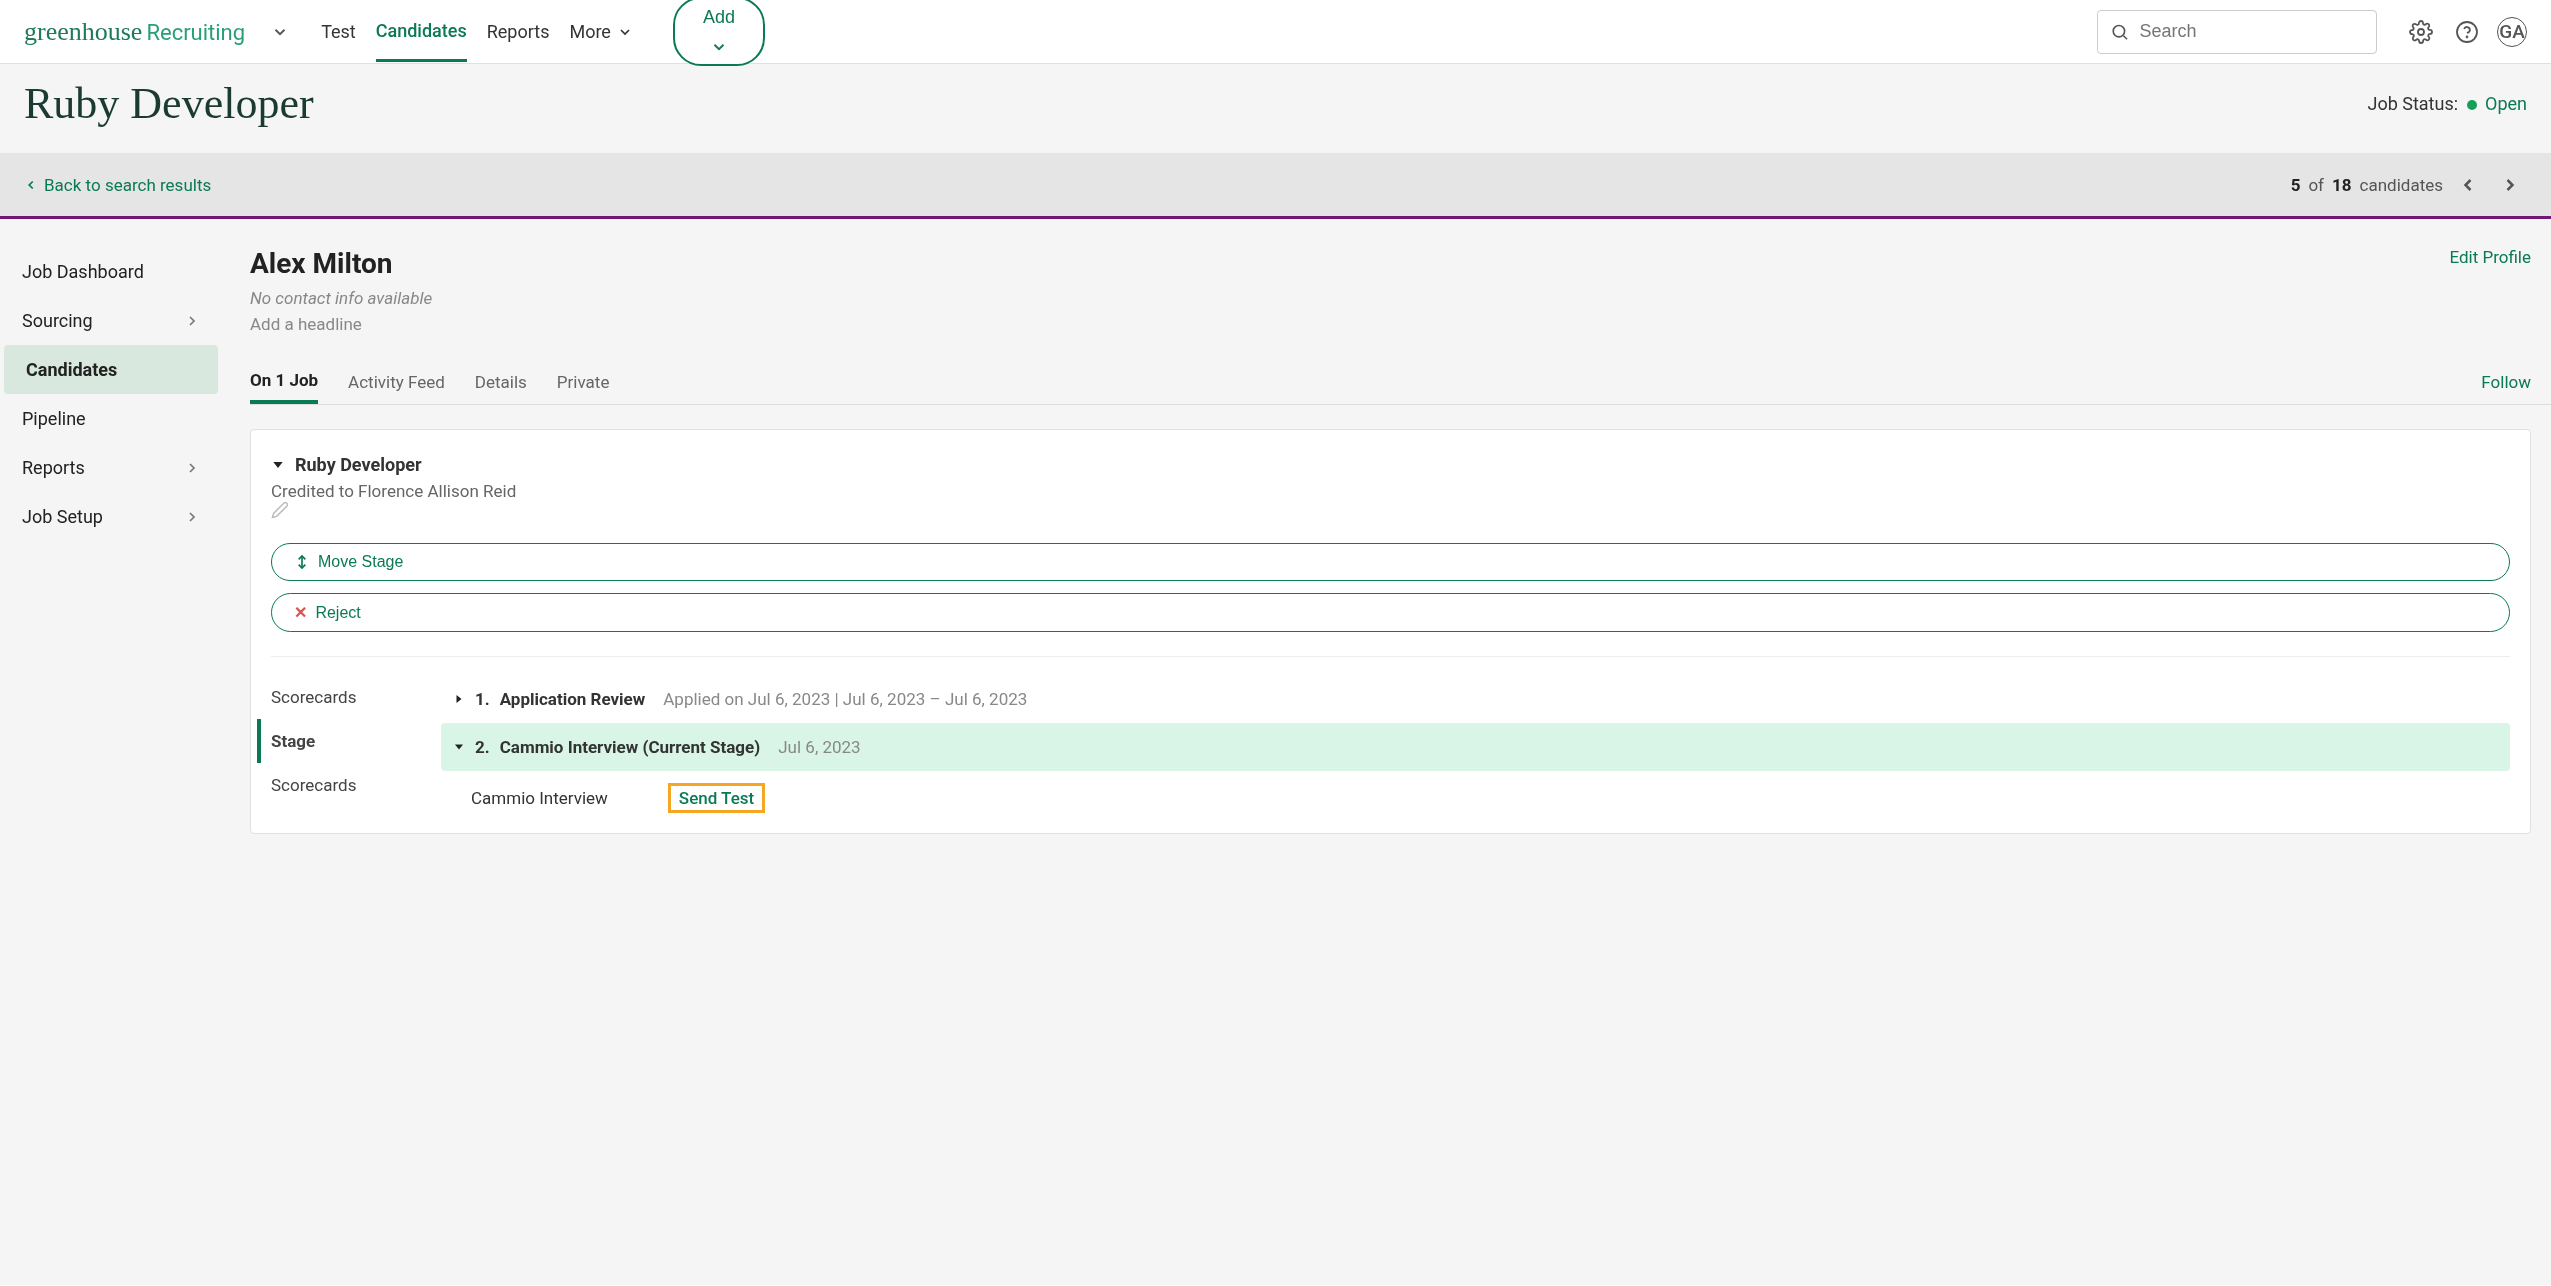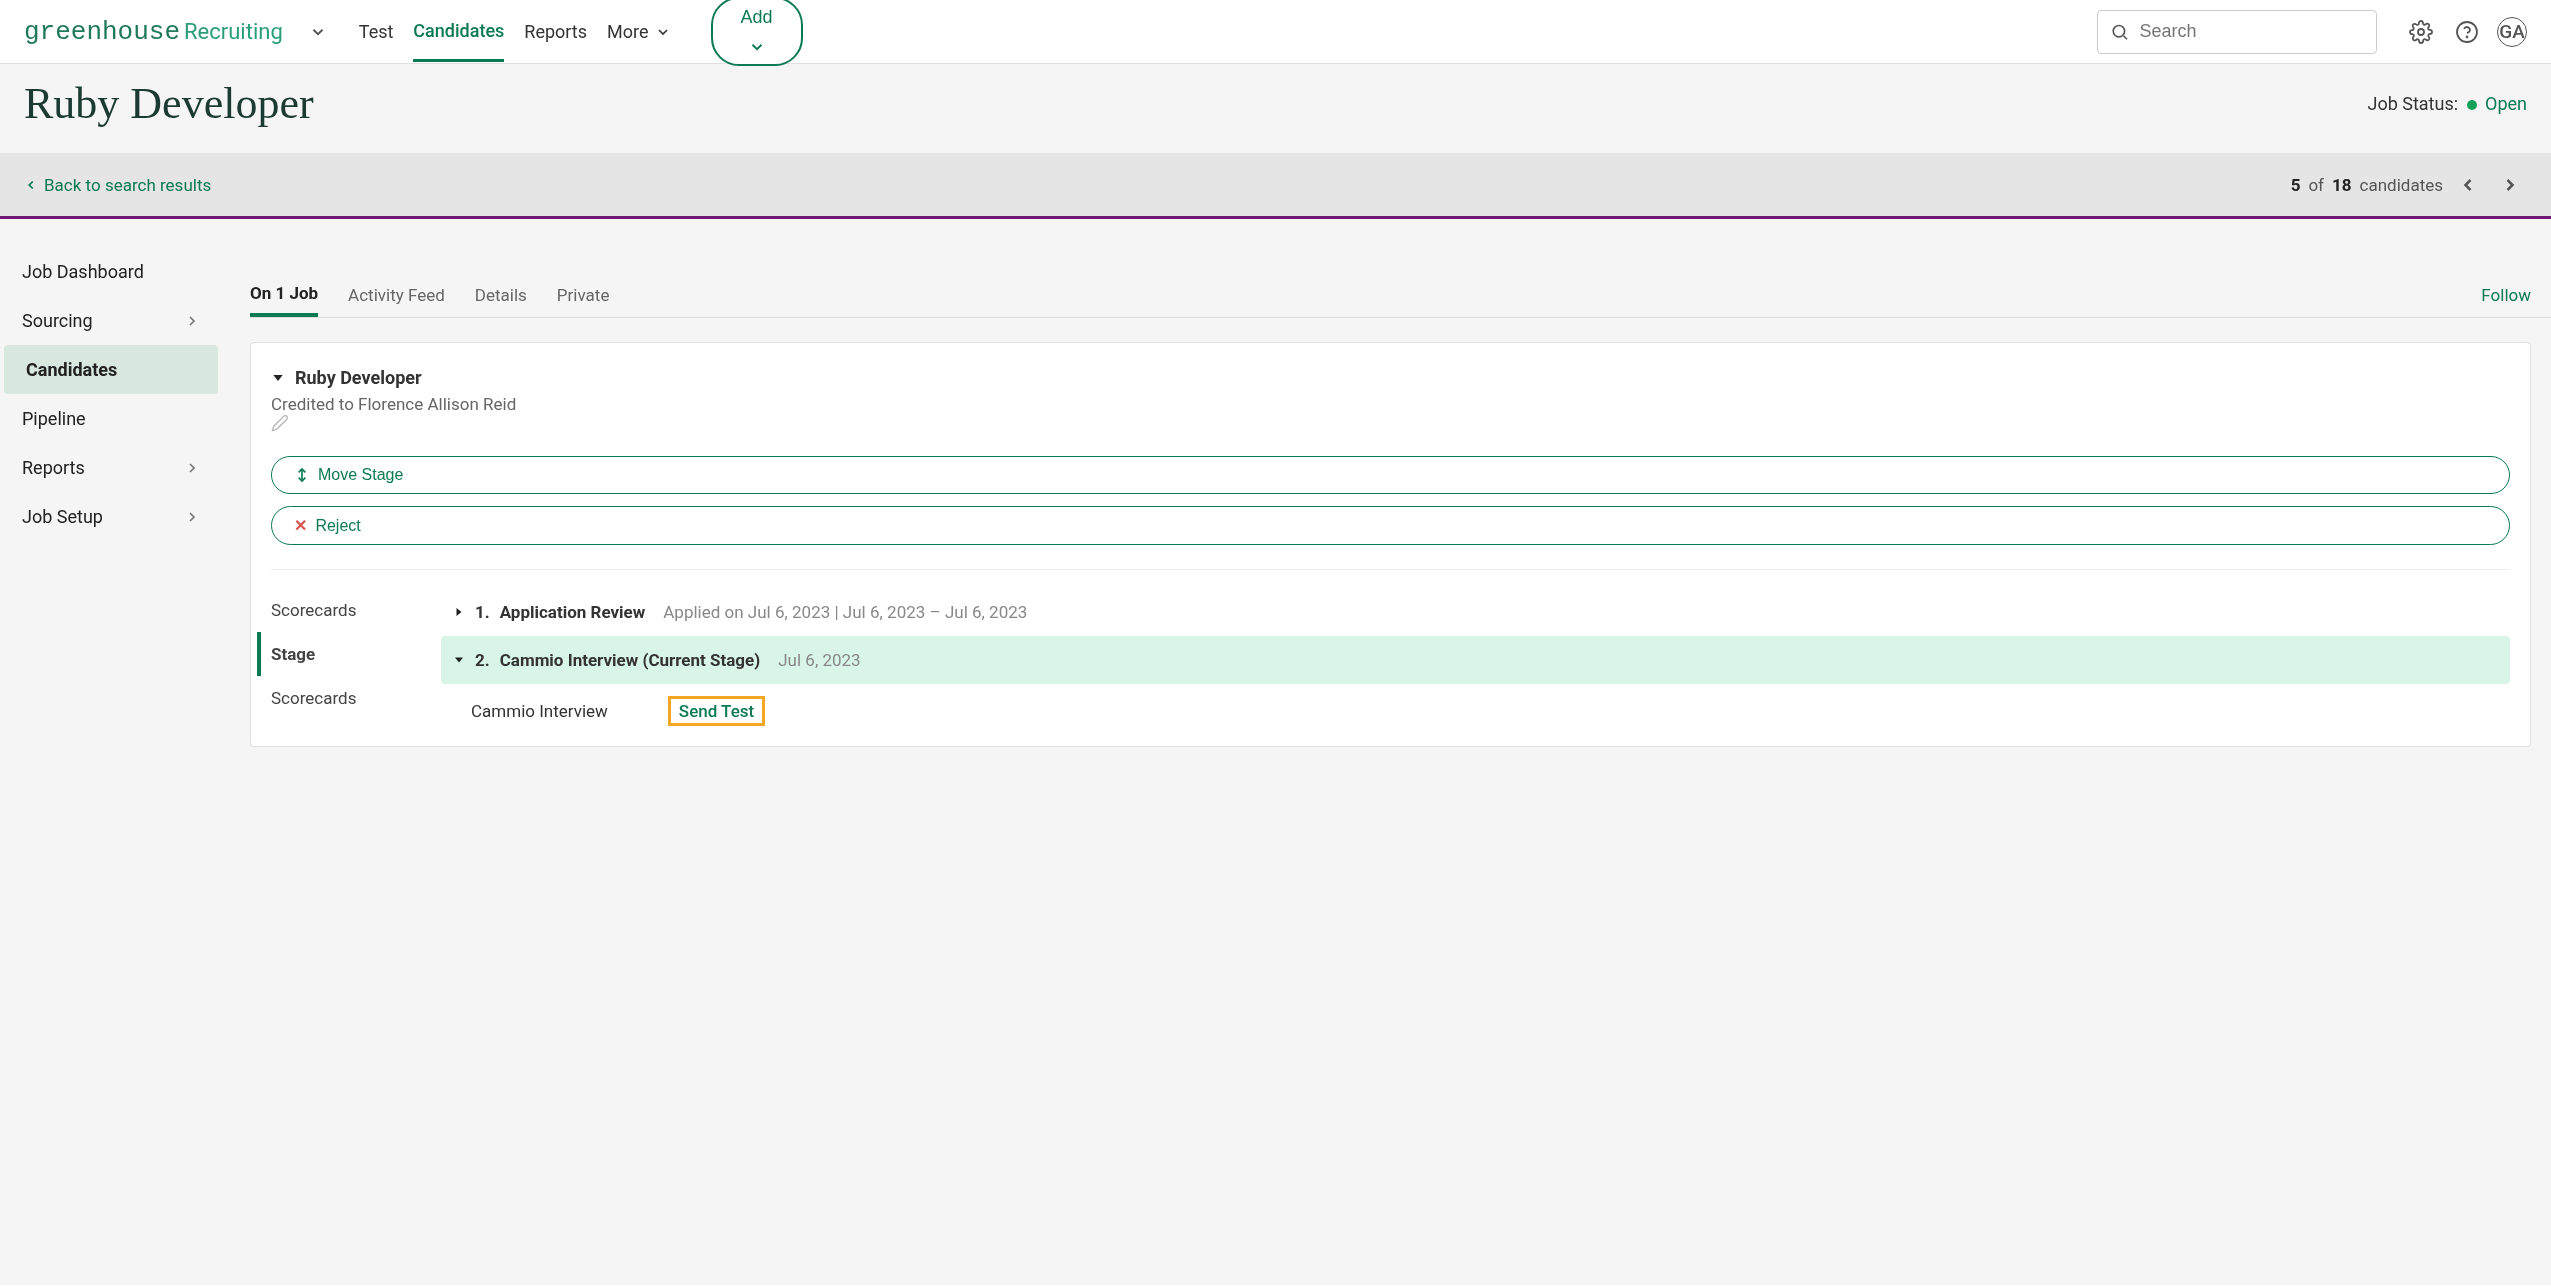--- a/index.html
+++ b/index.html
@@ -1,19 +1,19 @@
 <!DOCTYPE html>
 <html><head>
 <meta charset="utf-8">
 <style>
 * { box-sizing: border-box; margin: 0; padding: 0; }
 body { font-family: -apple-system, BlinkMacSystemFont, "Segoe UI", Roboto, Helvetica, Arial, sans-serif; color: #333; background: #fff; }
 .topbar { display: flex; align-items: center; padding: 0 24px; height: 64px; border-bottom: 1px solid #e0e0e0; gap: 8px; }
 .logo { display: flex; align-items: baseline; font-size: 22px; font-weight: 400; margin-right: 8px; }
-.logo-g { color: #1f7a5c; font-family: Liberation Mono, monospace; font-size: 26px; }
+.logo-g { color: #1f7a5c; font-family: Liberation Serif, serif; font-size: 26px; }
 .logo-r { color: #2a9e7a; font-weight: 400; margin-left: 4px; }
 .chev-down { margin-left: 10px; color: #555; }
 .nav-items { display: flex; gap: 20px; align-items: center; margin-left: 24px; }
 .nav-item { font-size: 18px; color: #333; cursor: pointer; padding: 18px 0; }
 .nav-item.active { color: #0a7a52; border-bottom: 3px solid #0a7a52; font-weight: 500; }
 .more-nav { display: flex; align-items: center; gap: 6px; }
 .add-btn { margin-left: 32px; border: 2px solid #0a7a52; color: #0a7a52; border-radius: 28px; padding: 8px 28px; font-size: 18px; background: #fff; cursor: pointer; display: flex; align-items: center; gap: 10px; flex-direction: column; }
 .spacer { flex: 1; }
 .search-box { display: flex; align-items: center; border: 1px solid #ccc; border-radius: 4px; width: 280px; height: 44px; padding: 0 12px; gap: 10px; }
 .search-box input { border: none; outline: none; font-size: 18px; width: 100%; background: transparent; }
@@ -196,20 +196,28 @@
     </div>
     <div class="side-item">
       <span>Job Setup</span>
       <svg width="16" height="16" viewBox="0 0 24 24" fill="none" stroke="#777" stroke-width="2.5">
           <polyline points="9 18 15 12 9 6"></polyline>
         </svg>
     </div>
   </div>
 
   <div class="main-area">
+    <div class="main-head">
+      <div>
+        <div class="cand-name">Alex Milton</div>
+        <div class="no-contact">No contact info available</div>
+        <div class="add-headline">Add a headline</div>
+      </div>
+      <div class="edit-profile">Edit Profile</div>
+    </div>
 
     <div class="tabs-row">
       <div class="tab active">On 1 Job</div>
       <div class="tab">Activity Feed</div>
       <div class="tab">Details</div>
       <div class="tab">Private</div>
       <div class="follow-link">Follow</div>
     </div>
 
     <div class="cols">

